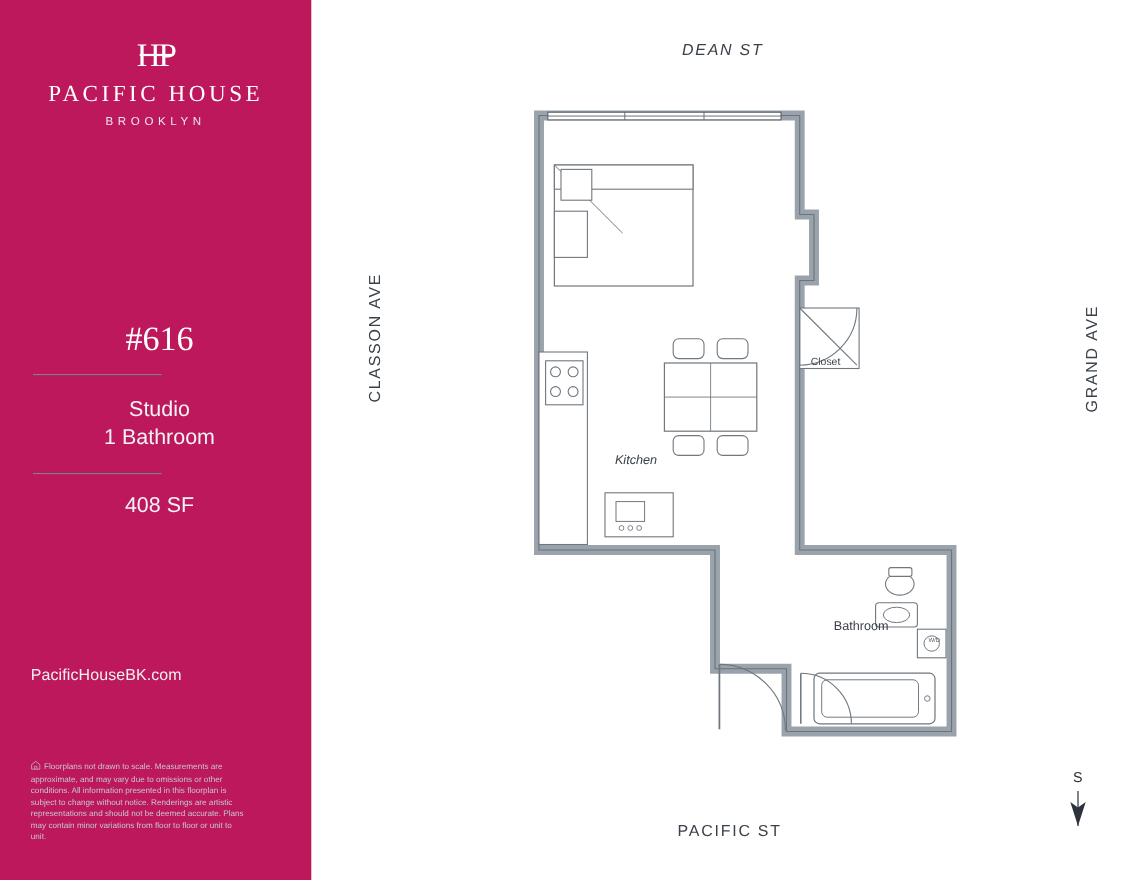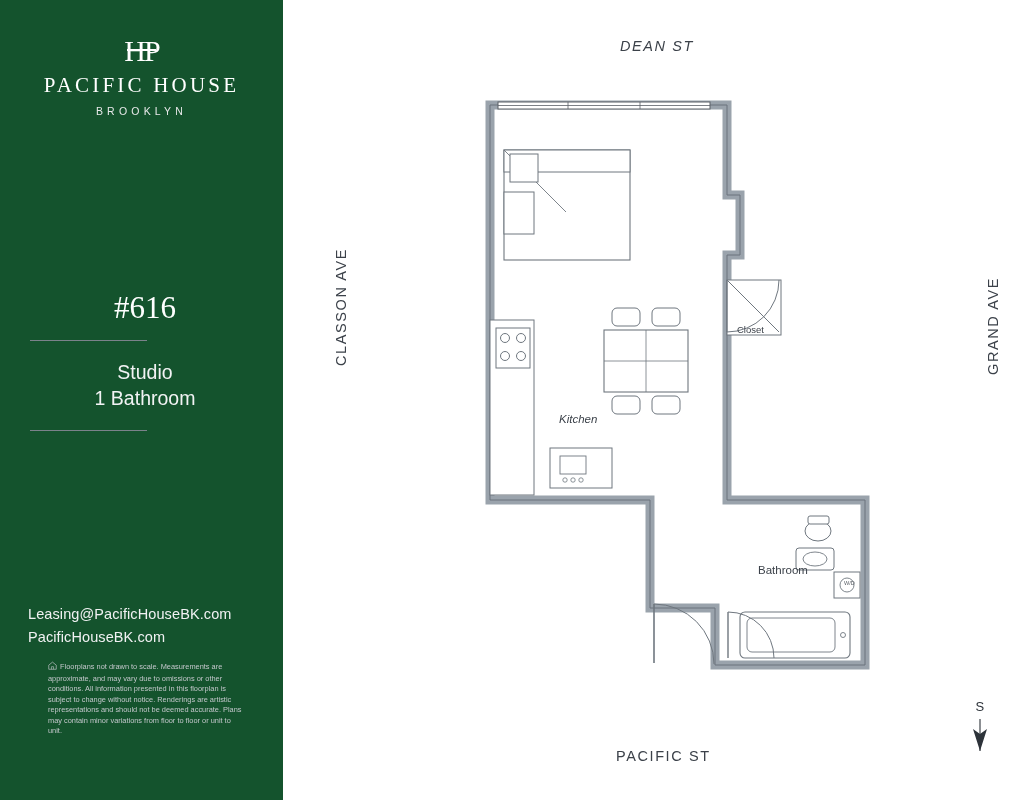--- a/index.html
+++ b/index.html
@@ -21,21 +21,21 @@
     background: #ffffff;
   }
 
   
   .sidebar {
     position: absolute;
     left: 0;
     top: 0;
     width: 283px;
     height: 800px;
-    background: #14532d;
+    background: #be185d;
     color: #ffffff;
     box-sizing: border-box;
   }
   .logo-block {
     position: absolute;
     left: 0;
     top: 36px;
     width: 283px;
     text-align: center;
   }
@@ -127,26 +127,25 @@
   }
   .nofee {
     font-size: 14.5px;
     color: #ffffff;
     margin-top: 16px;
     letter-spacing: 0.45px;
   }
   .disclaimer {
     position: absolute;
     left: 28px;
-    top: 661px;
+    top: 691px;
     width: 195px;
     font-size: 7.4px;
     line-height: 1.42;
     color: #c3c7cb;
-    margin-left: 20px;
   }
   .disclaimer .house-icon {
     display: inline-block;
     vertical-align: middle;
     margin-right: 3px;
   }
 
   
   .street {
     position: absolute;
@@ -222,24 +221,24 @@
       <div class="logo-name">PACIFIC HOUSE</div>
       <div class="logo-sub">BROOKLYN</div>
     </div>
 
     <div class="unit-block">
       <div class="unit-number">#616</div>
       <div class="unit-rule"></div>
       <div class="unit-line">Studio</div>
       <div class="unit-line">1 Bathroom</div>
       <div class="unit-rule2"></div>
+      <div class="unit-sf">408 SF</div>
     </div>
 
     <div class="contact-block">
-      <div class="contact-line">Leasing@PacificHouseBK.com</div>
       <div class="contact-line">PacificHouseBK.com</div>
     </div>
 
     <div class="disclaimer">
       <span class="house-icon">
         <svg width="9" height="9" viewBox="0 0 12 12">
           <path d="M1 5.5 L6 1.5 L11 5.5 L11 11 L1 11 Z" fill="none" stroke="#c3c7cb" stroke-width="0.9"></path>
           <path d="M4.6 11 L4.6 7.6 L7.4 7.6 L7.4 11" fill="none" stroke="#c3c7cb" stroke-width="0.8"></path>
         </svg>
       </span><span>Floorplans not drawn to scale. Measurements are approximate, and may vary due to omissions or other conditions. All information presented in this floorplan is subject to change without notice. Renderings are artistic representations and should not be deemed accurate. Plans may contain minor variations from floor to floor or unit to unit.</span>

